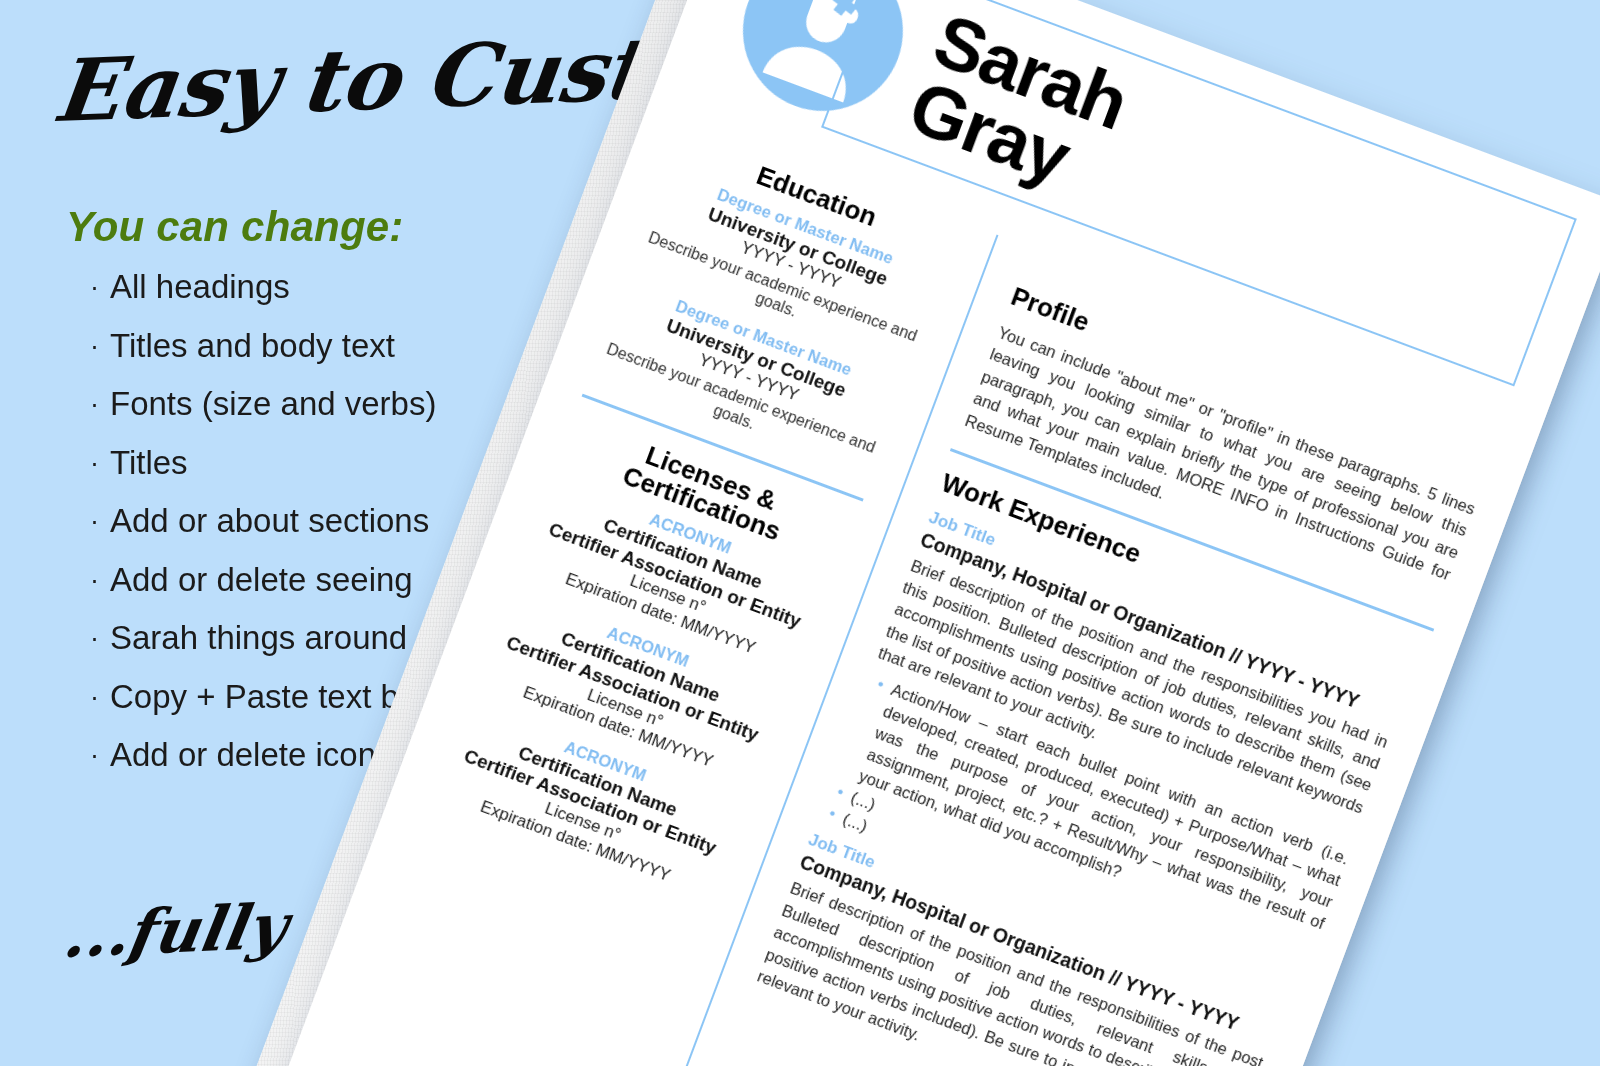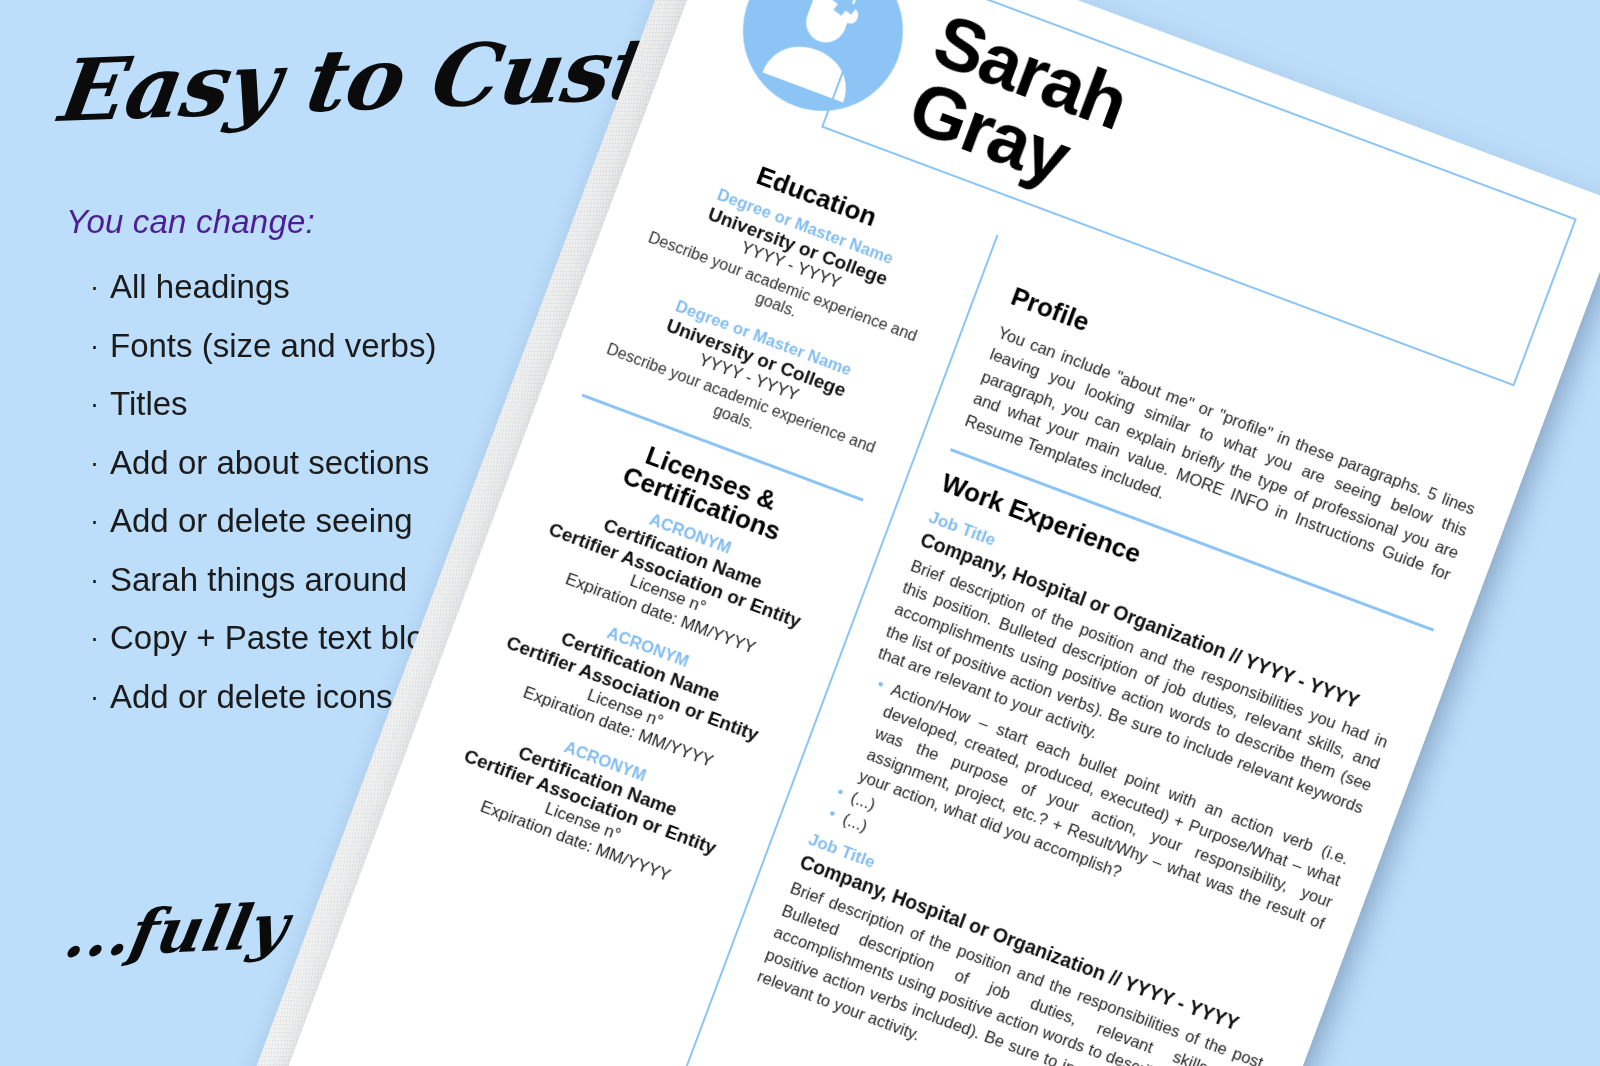--- a/index.html
+++ b/index.html
@@ -18,21 +18,21 @@
     font-style:italic;font-weight:700;
     font-size:86px;line-height:1;
     color:#0b0b0b;
     transform:skewX(-12deg) rotate(-2.2deg);
     transform-origin:left center;
     letter-spacing:-1px;
     white-space:nowrap;
   }
   .promo-sub{
     position:absolute;left:66px;top:203px;
-    font-size:33px;font-weight:400;font-style:italic;color:#4c1d95;
+    font-size:42px;font-weight:700;font-style:italic;color:#4d7c0f;
     letter-spacing:.2px;
   }
   .promo-list{position:absolute;left:66px;top:258px;width:610px;}
   .promo-item{
     font-size:33px;line-height:58.5px;color:#1b1b1b;font-weight:300;
     white-space:nowrap;
     margin-left:24px;
   }
   .promo-item .dot{display:inline-block;width:20px;font-size:27px;vertical-align:2px;}
   .promo-foot{
@@ -127,20 +127,21 @@
 <body>
 
 <div class="stage">
 
   <div class="promo">
     <div class="promo-title">Easy to Customize</div>
     <div class="promo-sub">You can change:</div>
 
     <div class="promo-list">
       <div class="promo-item"><span class="dot">·</span><span>All headings</span></div>
+      <div class="promo-item"><span class="dot">·</span><span>Titles and body text</span></div>
       <div class="promo-item"><span class="dot">·</span><span>Fonts (size and verbs)</span></div>
       <div class="promo-item"><span class="dot">·</span><span>Titles</span></div>
       <div class="promo-item"><span class="dot">·</span><span>Add or about sections</span></div>
       <div class="promo-item"><span class="dot">·</span><span>Add or delete seeing</span></div>
       <div class="promo-item"><span class="dot">·</span><span>Sarah things around</span></div>
       <div class="promo-item"><span class="dot">·</span><span>Copy + Paste text blocks</span></div>
       <div class="promo-item"><span class="dot">·</span><span>Add or delete icons</span></div>
     </div>
 
     <div class="promo-foot">...fully editable!</div>

